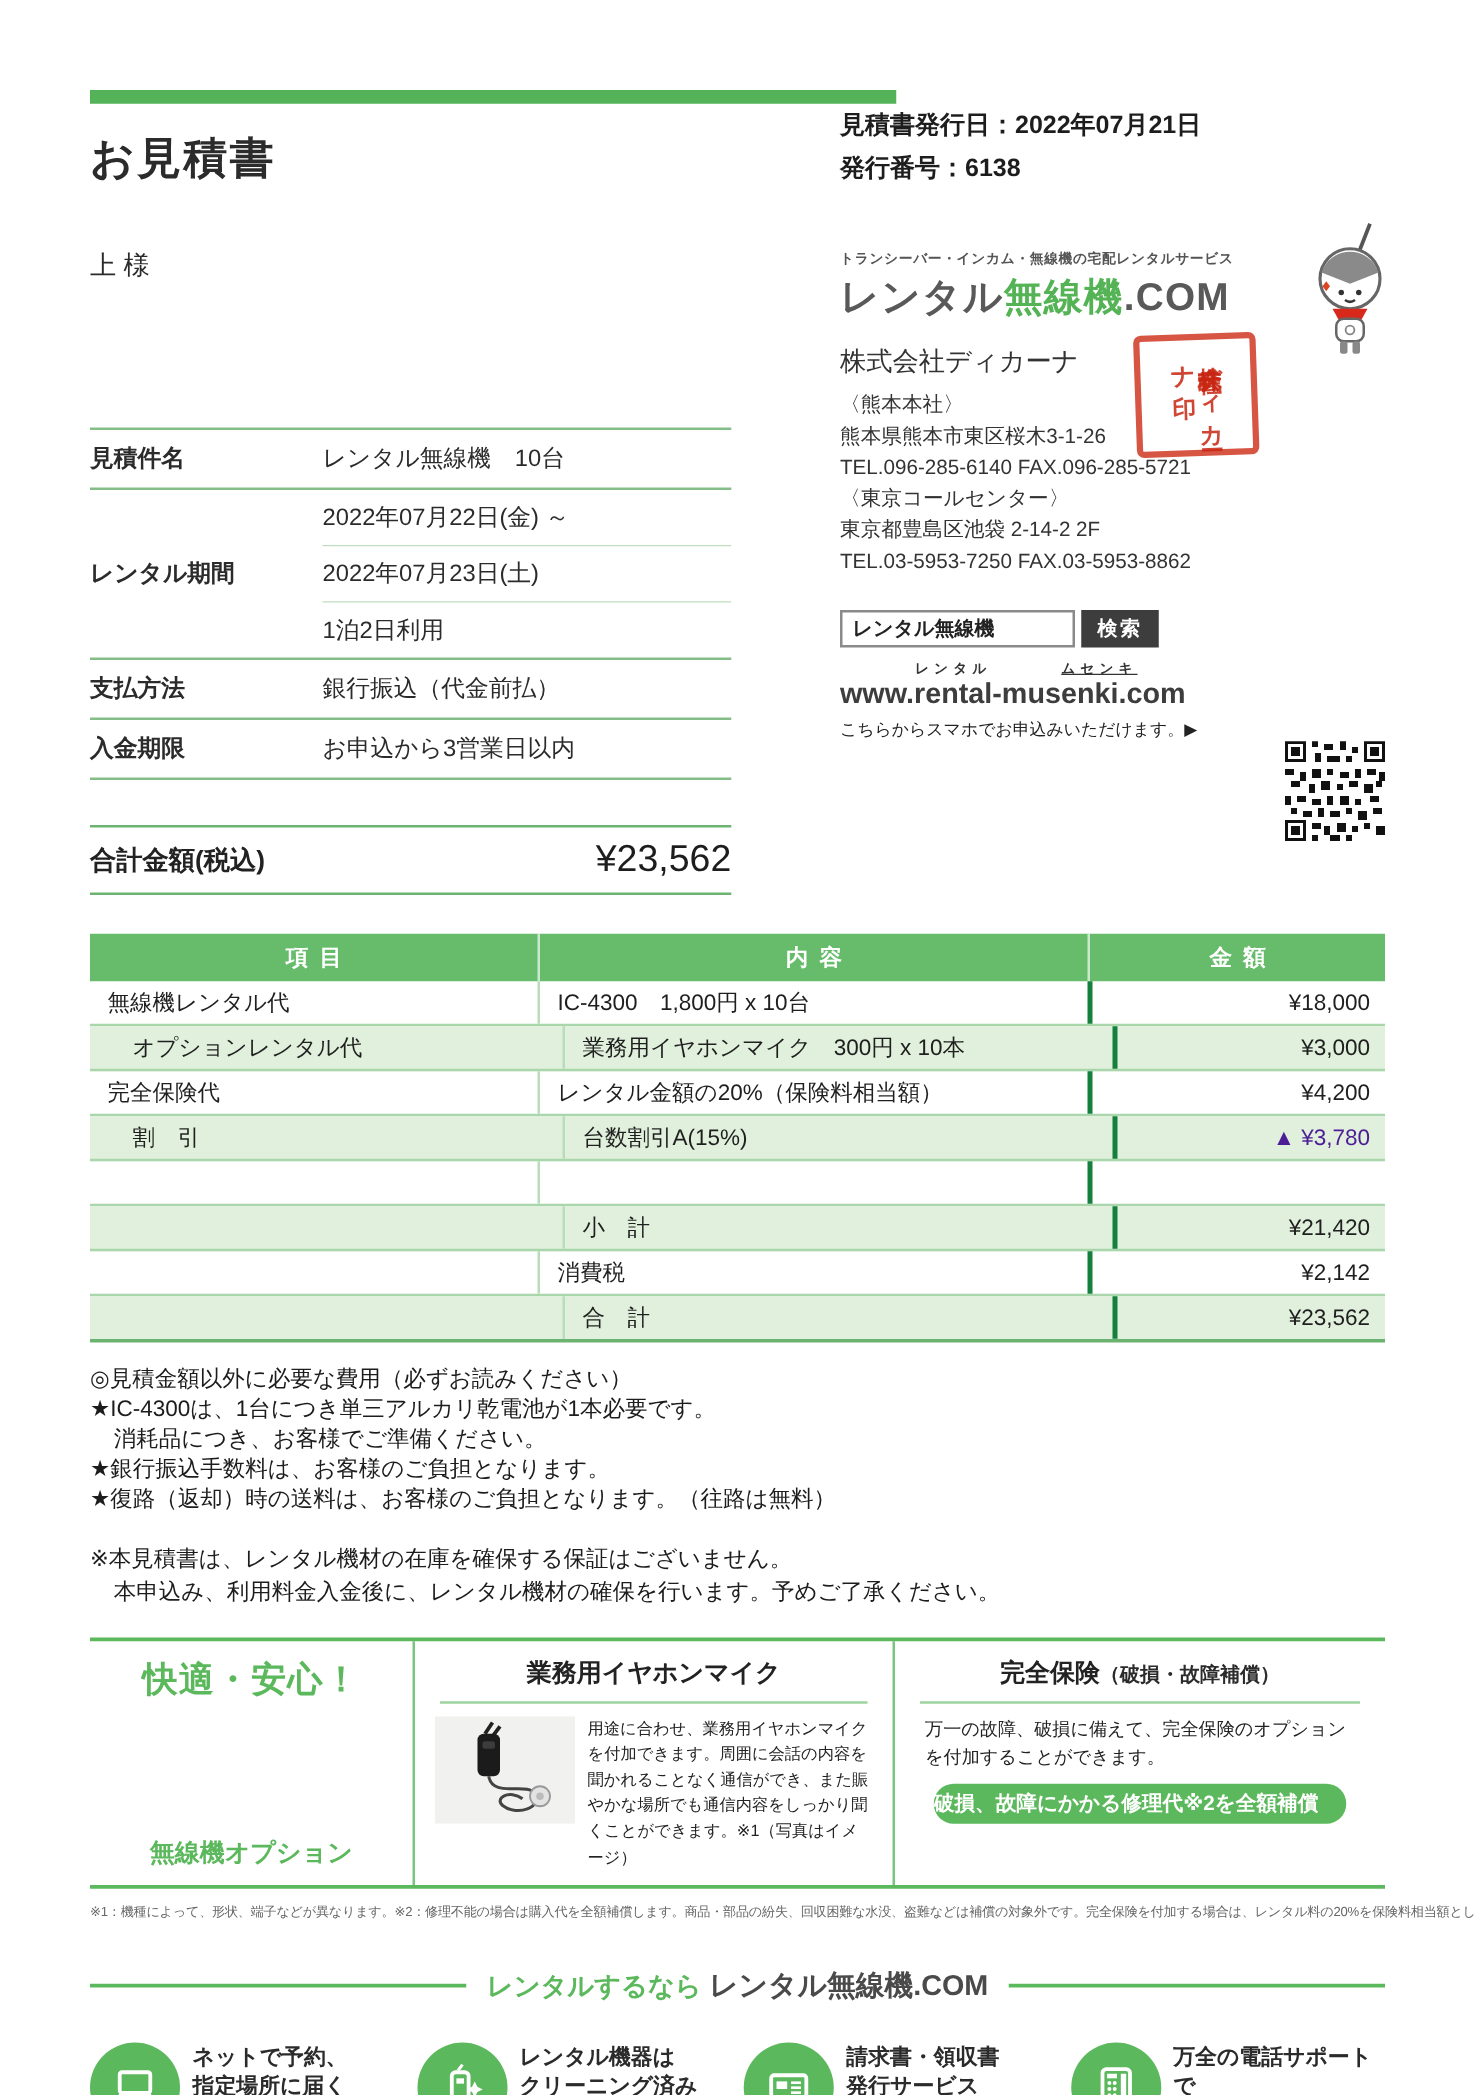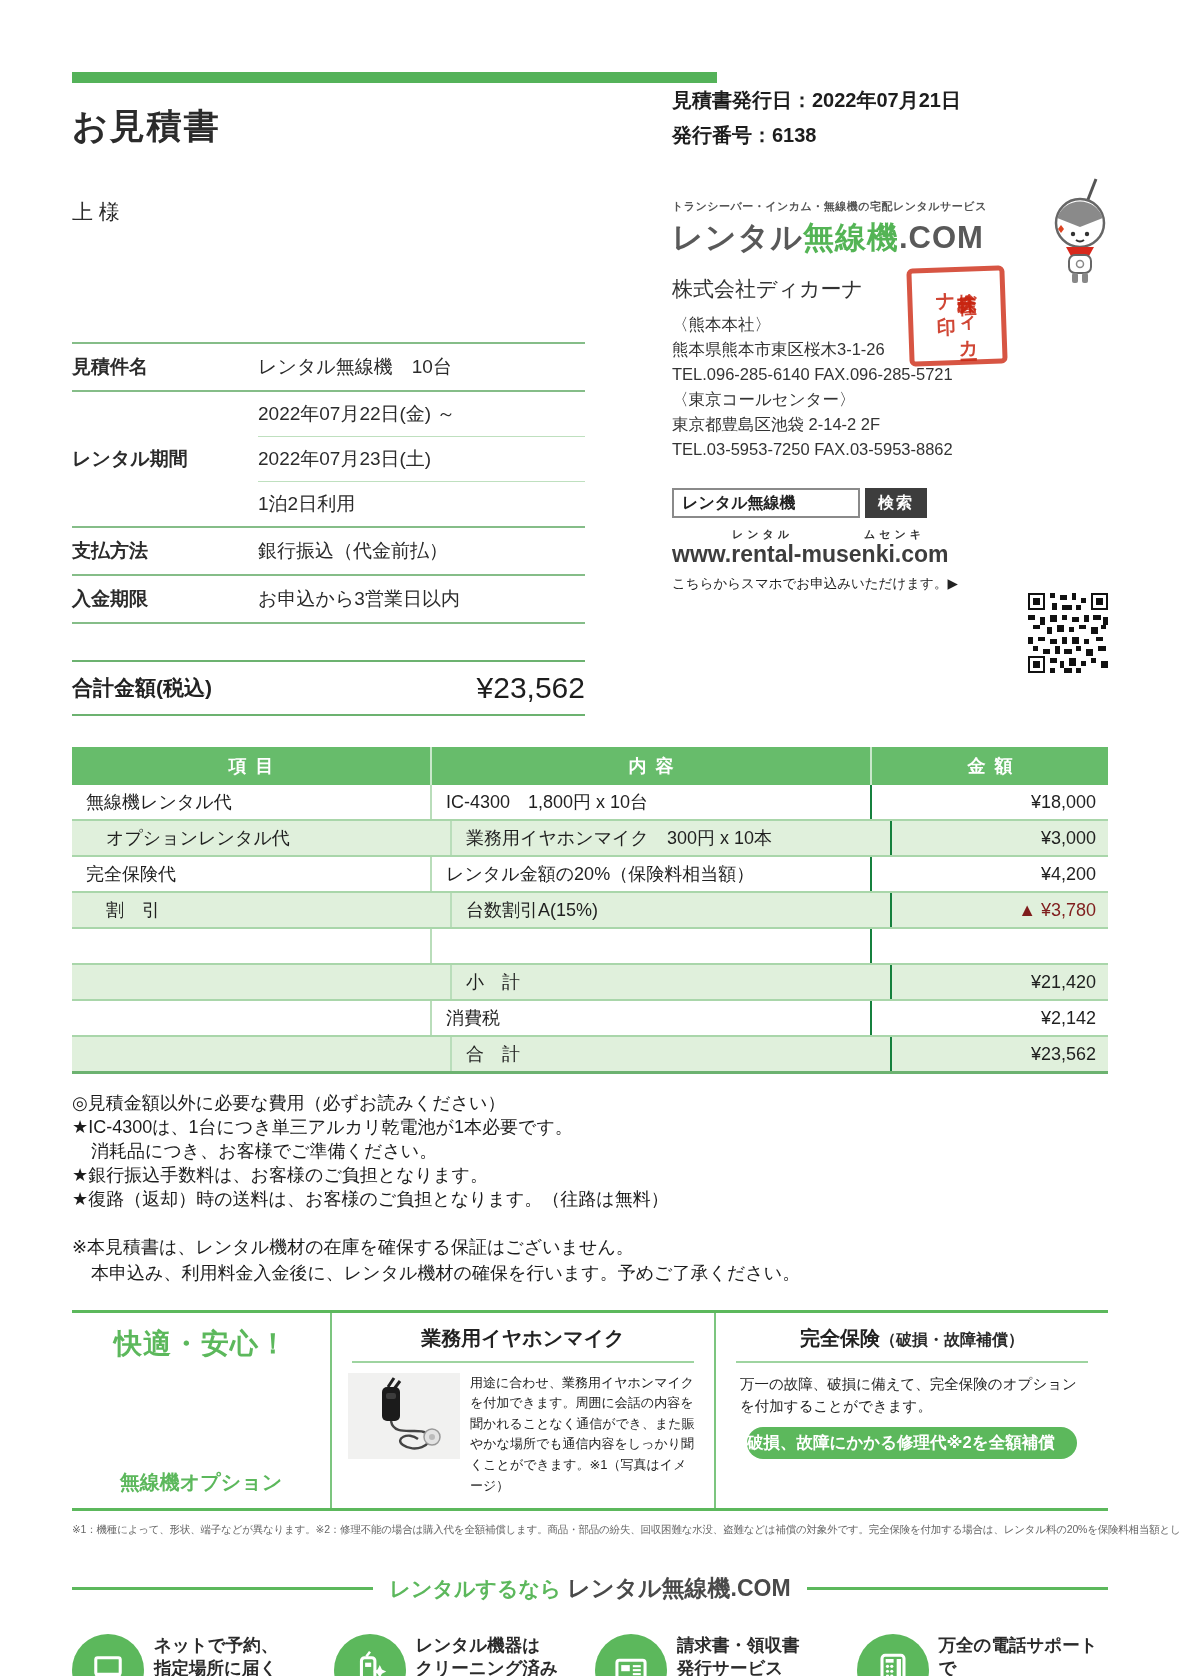--- a/index.html
+++ b/index.html
@@ -34,36 +34,36 @@
   .caddr{font-size:16.5px;line-height:1.52;color:#333;margin-top:9px;}
   .stamp{position:absolute;left:236px;top:-8px;width:88px;height:88px;border:5px solid rgba(205,42,20,.8);border-radius:6px;transform:rotate(-2deg);display:flex;align-items:center;justify-content:center;background:rgba(255,255,255,0);}
   .stamp-text{writing-mode:vertical-rl;font-size:19px;font-weight:bold;line-height:1.12;height:76px;color:rgba(200,38,18,.85);letter-spacing:1px;}
   .webrow{margin-top:26px;display:flex;flex-direction:column;}
   .web-left{width:300px;}
   .search{display:flex;}
   .sbox{width:188px;height:30px;border:2px solid #8a8a8a;font-size:16px;font-weight:bold;padding:0 0 0 8px;box-sizing:border-box;color:#222;outline:none;background:#fff;font-family:inherit;}
   .sbtn{width:62px;height:30px;background:#3d3d3d;color:#fff;border:none;font-size:16px;font-weight:bold;margin-left:5px;display:flex;align-items:center;justify-content:center;letter-spacing:2px;font-family:inherit;}
   .furigana{position:relative;height:14px;margin-top:9px;font-size:11px;font-weight:bold;color:#333;}
   .f1{position:absolute;left:60px;letter-spacing:4px;}
-  .f2{position:absolute;left:192px;letter-spacing:4px;}
+  .f2{position:absolute;left:177px;letter-spacing:4px;text-decoration:underline;}
   .url{font-size:23px;font-weight:bold;color:#3d3d3d;}
   .webnote{font-size:13.5px;margin-top:7px;color:#222;}
   .qr{margin-left:auto;margin-top:0;}
   
   .itable{margin-top:72px;border-bottom:3px solid #6cb270;}
   .ithead{display:grid;grid-template-columns:358px 440px 1fr;background:#67bc6b;color:#fff;font-weight:bold;font-size:18px;height:38px;}
   .ithead>div{display:flex;align-items:center;justify-content:center;letter-spacing:9px;padding-left:9px;border-left:2px solid rgba(255,255,255,.65);}
   .ithead>div:first-child{border-left:none;}
   .itrow{display:grid;grid-template-columns:358px 440px 1fr;height:34px;border-bottom:2px solid #a9d6aa;font-size:18px;color:#1f1f1f;}
   .itrow:last-child{border-bottom:none;}
   .c-item{display:flex;align-items:center;padding-left:14px;}
   .c-desc{display:flex;align-items:center;padding-left:14px;border-left:2px solid #b9ddba;}
-  .c-amt{display:flex;align-items:center;justify-content:flex-end;padding-right:12px;border-left:2px solid #15803d;}
+  .c-amt{display:flex;align-items:center;justify-content:flex-end;padding-right:12px;border-left:4px solid #15803d;}
   .shade{background:#e0f0dc;padding-left:20px;}
-  .red{color:#7f1d1d;}
+  .red{color:#4c1d95;}
   
   .notes{margin-top:18px;font-size:18px;line-height:1.33;color:#1c1c1c;}
   .indent{padding-left:19px;}
   .disclaimer{margin-top:22px;font-size:18px;line-height:1.45;color:#1c1c1c;}
   
   .options{margin-top:24px;border-top:3px solid #5cb85c;border-bottom:3px solid #5cb85c;display:grid;grid-template-columns:258px 384px 1fr;min-height:130px;}
   .opt-col{padding:12px 14px;box-sizing:border-box;}
   .opt-col + .opt-col{border-left:2px solid #7cc57f;}
   .opt-side{display:flex;flex-direction:column;align-items:center;justify-content:space-between;}
   .side1{font-size:28px;font-weight:bold;color:#5cb85c;letter-spacing:1px;}

